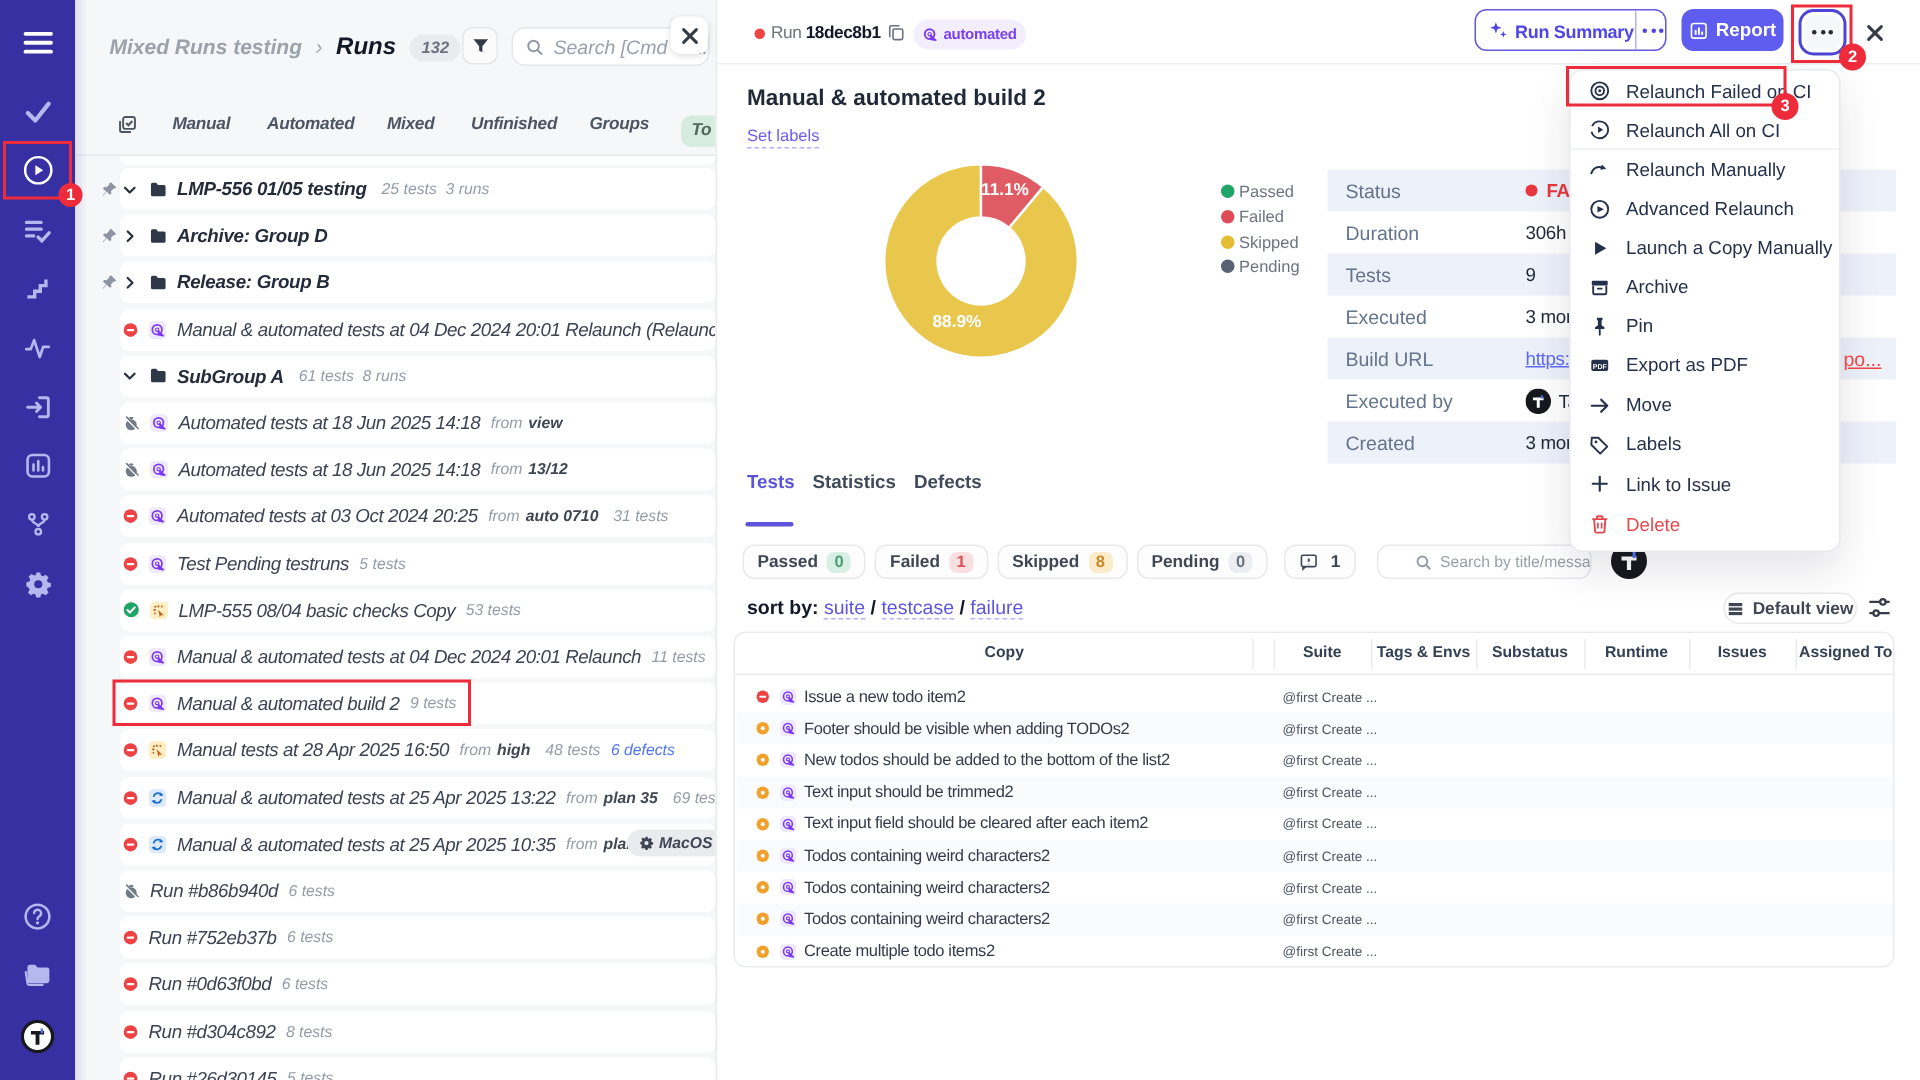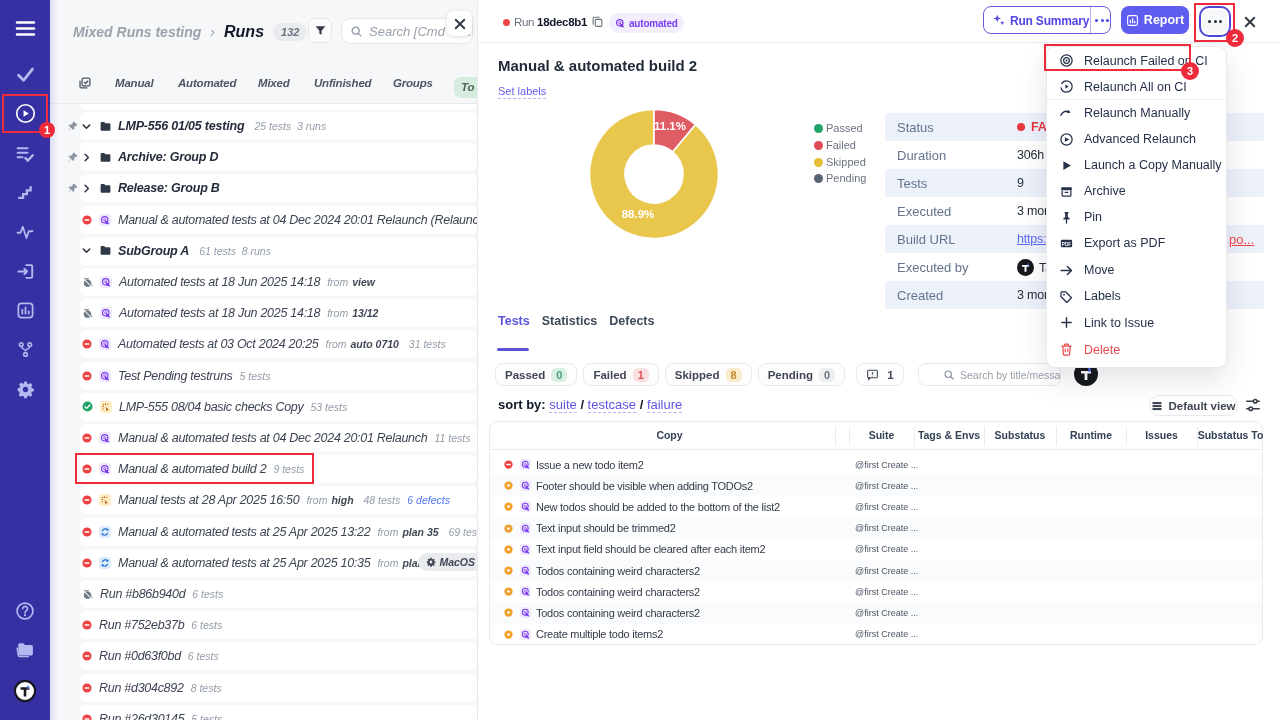--- a/index.html
+++ b/index.html
@@ -685,21 +685,21 @@
         <circle cx="9" cy="17" r="2.4"></circle>
       </svg>
   <div class="ttable" id="ttable">
         <div class="thead">
           <div style="left:0px;width:359px">Copy</div>
           <div style="left:359px;width:65px">Suite</div>
           <div style="left:424px;width:70px">Tags &amp; Envs</div>
           <div style="left:494px;width:72px">Substatus</div>
           <div style="left:566px;width:70px">Runtime</div>
           <div style="left:636px;width:71px">Issues</div>
-          <div style="left:707px;width:67px">Substatus To</div>
+          <div style="left:707px;width:67px">Assigned To</div>
           <span class="vsep" style="left:345px"></span>
           <span class="vsep" style="left:359px"></span>
           <span class="vsep" style="left:424px"></span>
           <span class="vsep" style="left:494px"></span>
           <span class="vsep" style="left:566px"></span>
           <span class="vsep" style="left:636px"></span>
           <span class="vsep" style="left:707px"></span>
         </div>
 <div class="trow" style="top:32.0px">
           <span style="margin-left:13px;display:flex">

